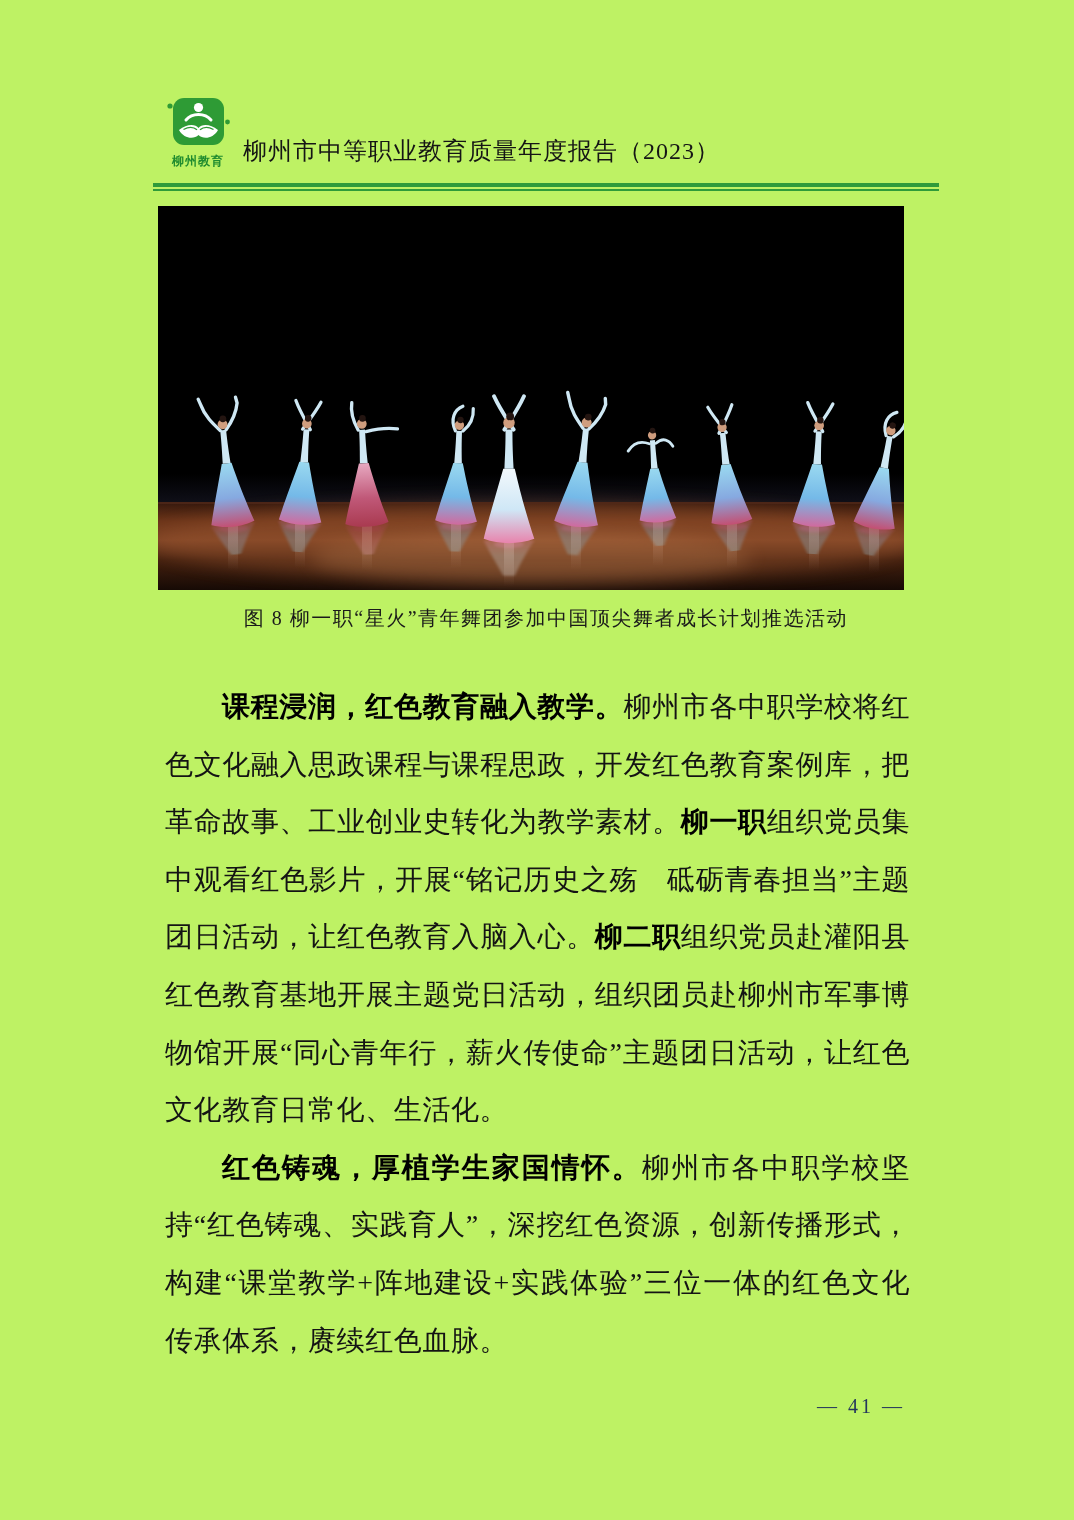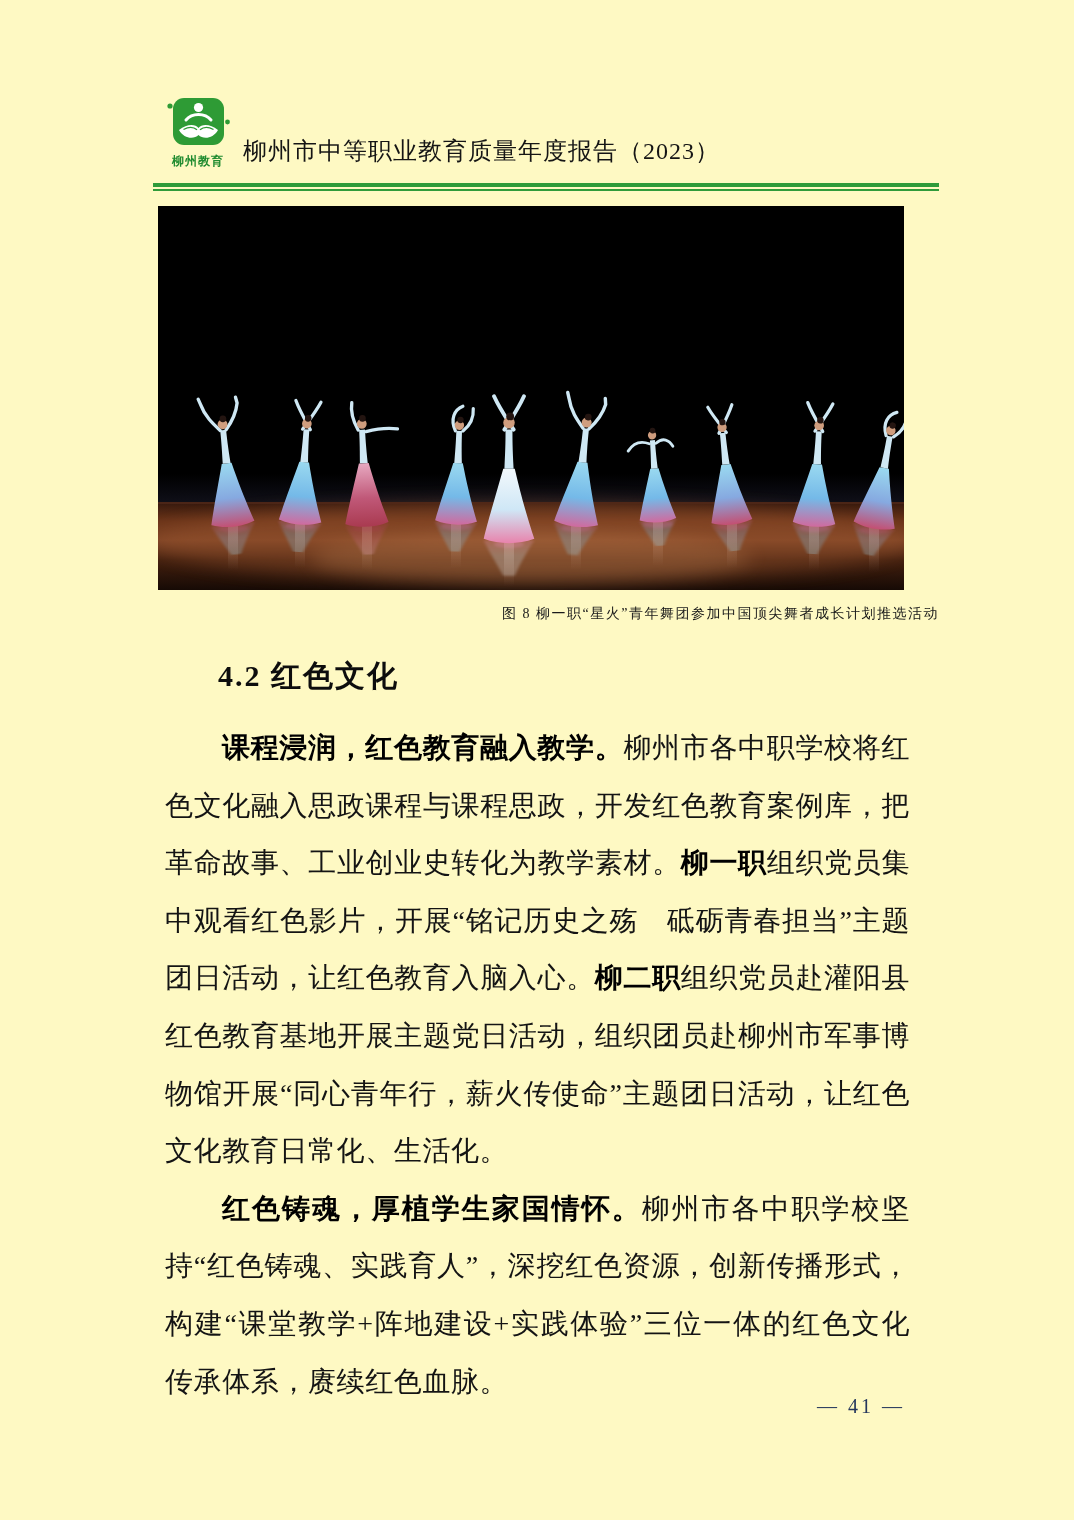--- a/index.html
+++ b/index.html
@@ -1,33 +1,33 @@
 <!DOCTYPE html>
 <html><head>
 <meta charset="utf-8">
 <style>
   html,body{margin:0;padding:0;background:#ffffff;}
   body{width:1074px;height:1520px;position:relative;
        font-family:"Liberation Serif","DejaVu Serif",serif;color:#111;}
-  .page{position:absolute;inset:0;background:#fef9c3;overflow:hidden;}
+  .page{position:absolute;inset:0;background:#bef264;overflow:hidden;}
 
   
   .logo{position:absolute;left:162px;top:97px;width:72px;text-align:center;}
   .logo svg{display:block;margin:0 auto;}
   .logo-text{color:#1f8b2f;font-size:12px;font-weight:bold;letter-spacing:1px;margin-top:0px;}
   .header-title{position:absolute;left:243px;top:135px;font-size:24px;letter-spacing:1px;color:#151515;}
   .header-rule{position:absolute;left:153px;top:183px;width:786px;}
   .rule-thick{height:4px;background:#2f9b3a;}
   .rule-thin{height:2px;background:#2f9b3a;margin-top:2px;}
 
   
   figure{position:absolute;left:153px;top:206px;width:786px;margin:0;}
   .photo{width:746px;height:384px;margin-left:5px;background:#000;}
   .photo svg{display:block;}
-  figcaption{margin-top:15px;text-align:right;font-size:14px;letter-spacing:1.5px;color:#1a1a1a;}
+  figcaption{margin-top:15px;text-align:center;font-size:20px;letter-spacing:1.5px;color:#1a1a1a;}
 
   
   main{position:absolute;left:165px;top:656px;width:745px;}
   h2{font-size:30px;font-weight:bold;margin:0 0 0 53px;letter-spacing:2px;color:#0d0d0d;}
   #paragraphs{margin-top:22px;}
   p.body{font-size:28px;line-height:57.6px;margin:0;text-align:justify;
          text-justify:inter-character;letter-spacing:0.6px;text-indent:57px;color:#141414;}
   p.body b{font-weight:bold;color:#000;}
 
   .page-number{position:absolute;right:169px;top:1395px;font-size:20px;
@@ -239,21 +239,20 @@
       <path d="M 4,-96 C 11,-102 15,-110 14,-120" stroke="#cfe8f4" stroke-width="3.4" fill="none" stroke-linecap="round"></path>
       <circle cx="0" cy="-102" r="5" fill="#cf9d7e"></circle>
       <circle cx="1" cy="-107.5" r="3.4" fill="#241511"></circle>
     </g>
         </svg>
       </div>
     <figcaption>图 8 柳一职“星火”青年舞团参加中国顶尖舞者成长计划推选活动</figcaption>
   </figure>
 
   <main>
-    <h2>4.2 红色文化</h2>
     <div id="paragraphs">
         <p class="body"><b>课程浸润，红色教育融入教学。</b><span>柳州市各中职学校将红色文化融入思政课程与课程思政，开发红色教育案例库，把革命故事、工业创业史转化为教学素材。</span><b>柳一职</b><span>组织党员集中观看红色影片，开展“铭记历史之殇　砥砺青春担当”主题团日活动，让红色教育入脑入心。</span><b>柳二职</b><span>组织党员赴灌阳县红色教育基地开展主题党日活动，组织团员赴柳州市军事博物馆开展“同心青年行，薪火传使命”主题团日活动，让红色文化教育日常化、生活化。</span></p>
         <p class="body"><b>红色铸魂，厚植学生家国情怀。</b><span>柳州市各中职学校坚持“红色铸魂、实践育人”，深挖红色资源，创新传播形式，构建“课堂教学+阵地建设+实践体验”三位一体的红色文化传承体系，赓续红色血脉。</span></p>
       </div>
   </main>
 
   <div class="page-number">— 41 —</div>
 </div>
 
 </body></html>

